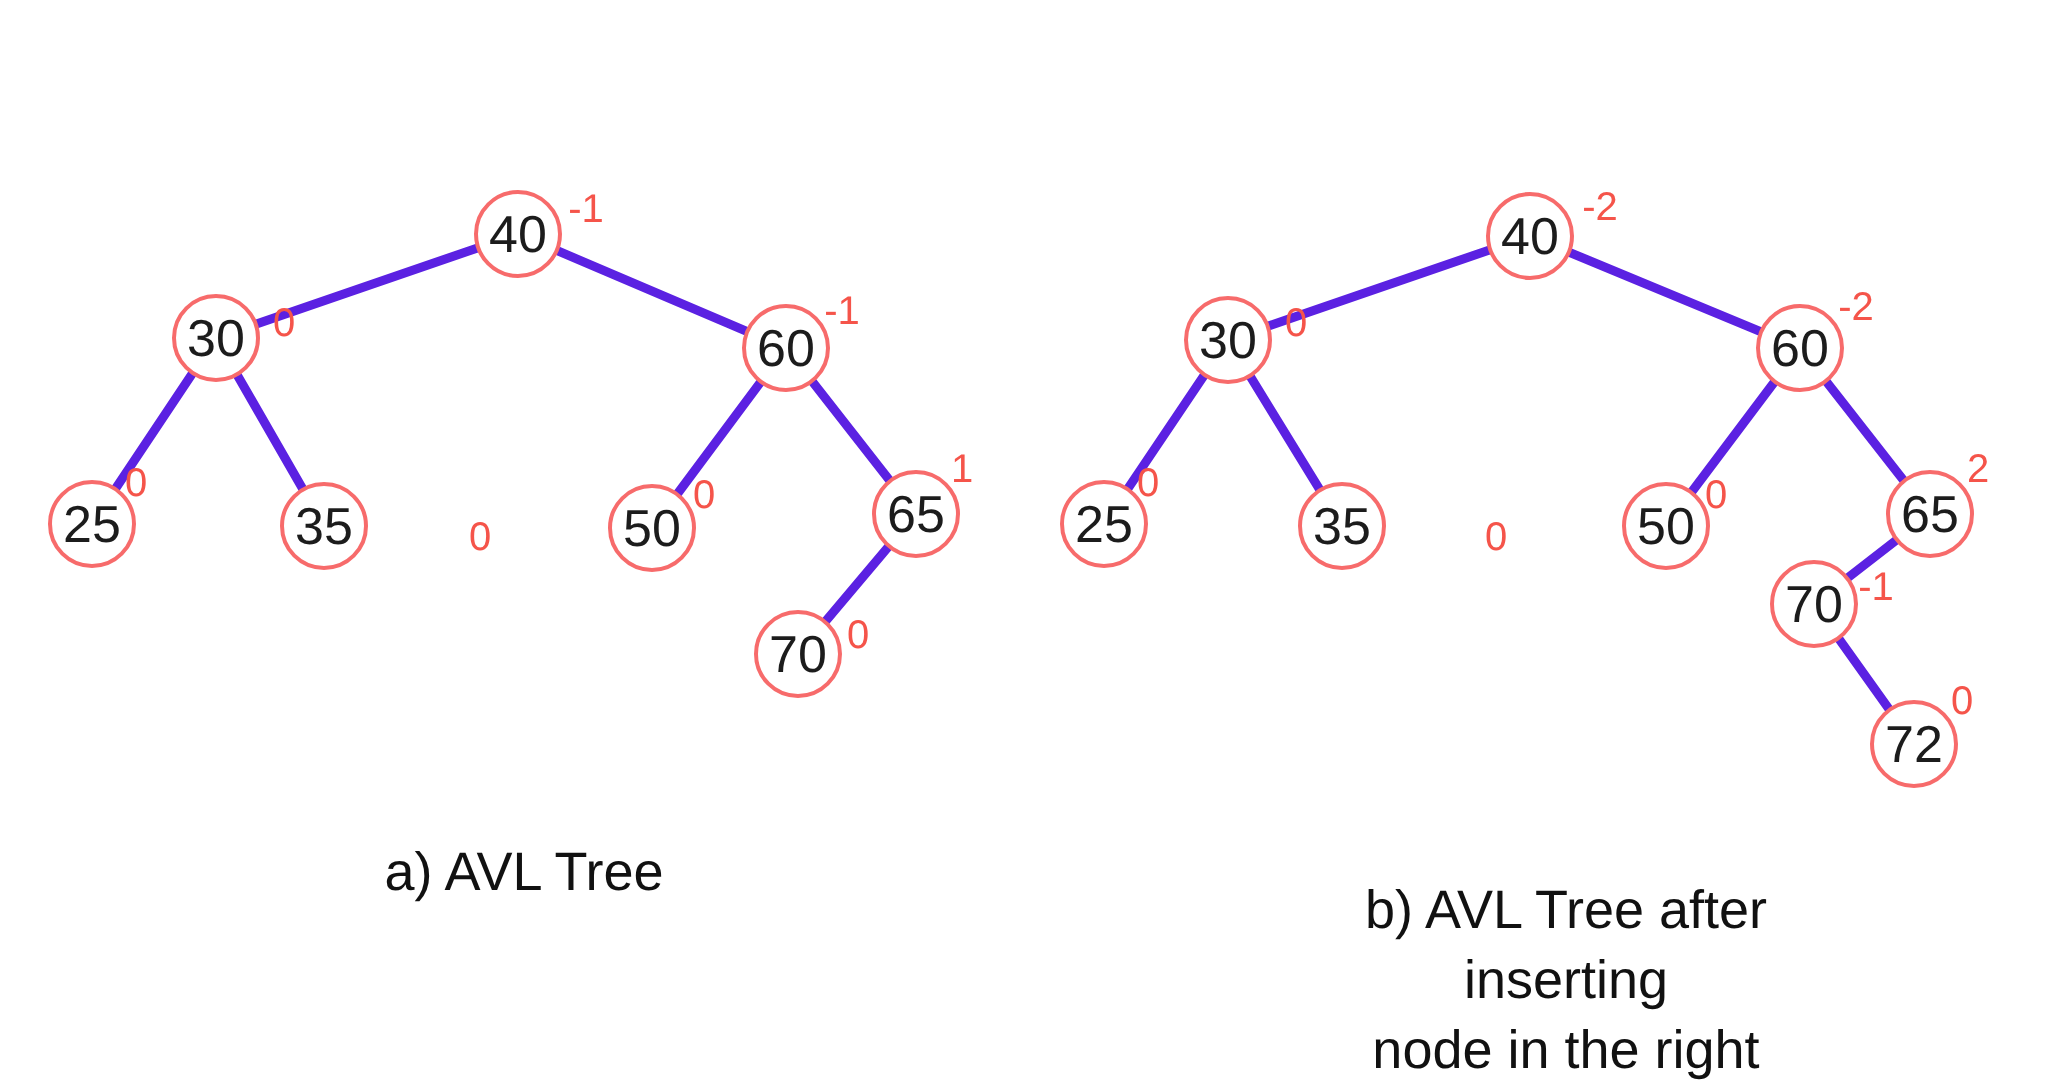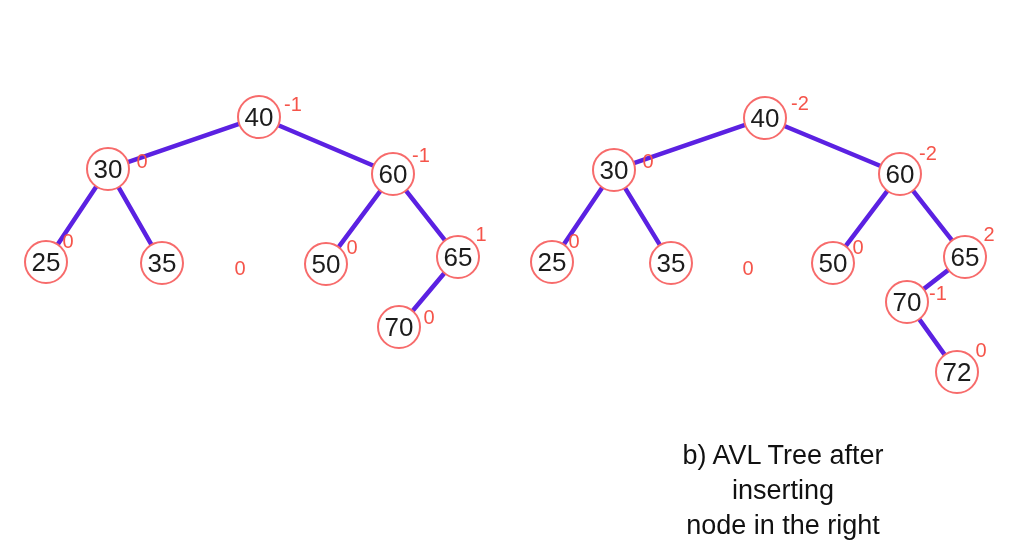--- a/index.html
+++ b/index.html
@@ -117,15 +117,16 @@
         <text x="989" y="234" dy="0.35em" text-anchor="middle" class="bf-label">2</text>
         <circle cx="907" cy="302" r="21" fill="#ffffff" stroke="#f76b6b" stroke-width="2"></circle>
         <text x="907" y="302" dy="0.35em" text-anchor="middle" class="node-label">70</text>
         <text x="938" y="293" dy="0.35em" text-anchor="middle" class="bf-label">-1</text>
         <circle cx="957" cy="372" r="21" fill="#ffffff" stroke="#f76b6b" stroke-width="2"></circle>
         <text x="957" y="372" dy="0.35em" text-anchor="middle" class="node-label">72</text>
         <text x="981" y="350" dy="0.35em" text-anchor="middle" class="bf-label">0</text>
         <text x="748" y="268" dy="0.35em" text-anchor="middle" class="bf-label">0</text>
       </g>
     </svg>
+  <div class="caption caption-a">a) AVL Tree</div>
   <div class="caption caption-b">b) AVL Tree after inserting
 node in the right subtree</div>
 </div>
 
 </body></html>

